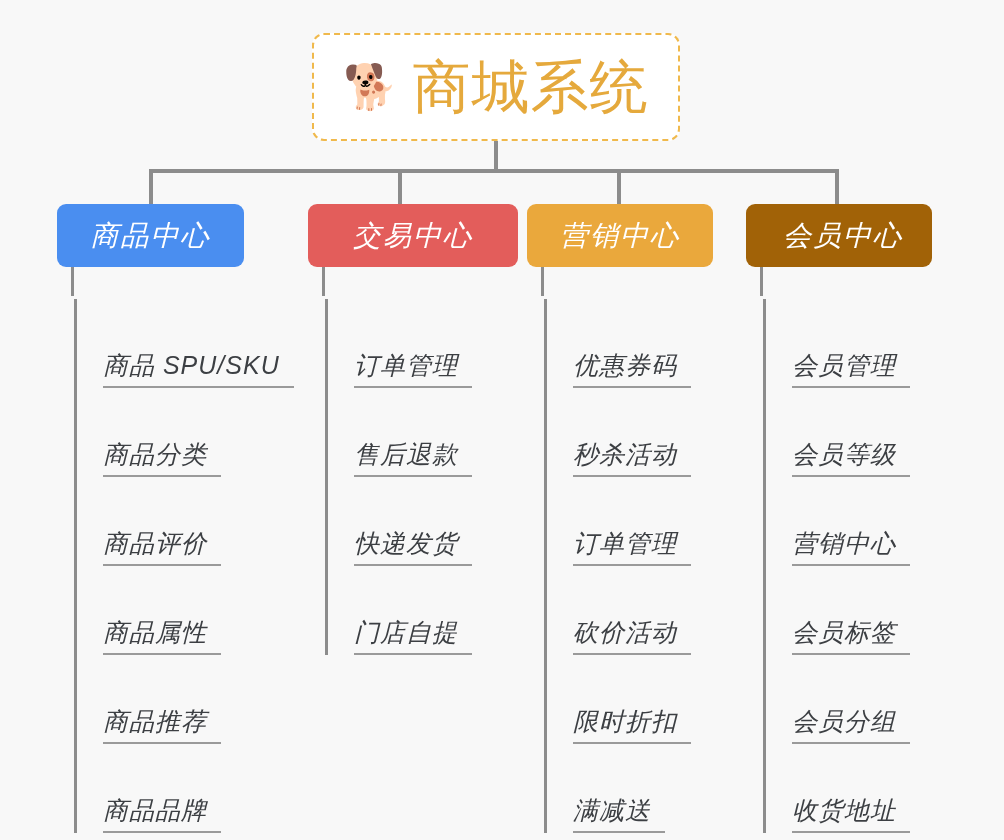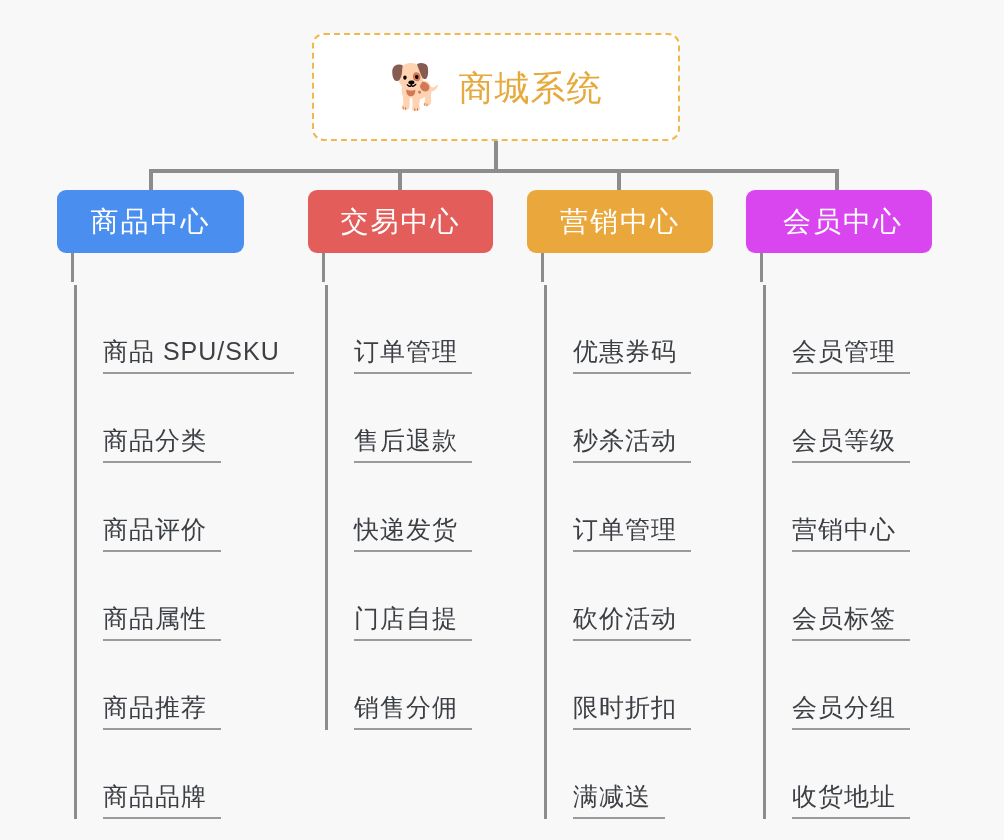--- a/index.html
+++ b/index.html
@@ -34,21 +34,21 @@
     align-items: center;
     justify-content: center;
     gap: 14px;
   }
   .root-emoji {
     font-size: 44px;
     line-height: 1;
     display: block;
   }
   .root-title {
-    font-size: 35px;
+    font-size: 58px;
     line-height: 1;
     color: #e5a93c;
     letter-spacing: 1px;
     white-space: nowrap;
   }
 
   
   .conn {
     position: absolute;
     background: #8c8c8c;
@@ -71,44 +71,45 @@
     height: 38px;
   }
   .conn-drop-1 { left: 149px; }
   .conn-drop-2 { left: 398px; }
   .conn-drop-3 { left: 617px; }
   .conn-drop-4 { left: 835px; }
 
   
   .column {
     position: absolute;
-    top: 190px;
+    top: 204px;
+    font-style: italic;
   }
   .col-1 { left: 57px;  }
   .col-2 { left: 308px; }
   .col-3 { left: 527px; border-radius: 20px; }
   .col-4 { left: 746px; }
 
   .cat-header {
     box-sizing: border-box;
     height: 63px;
     border-radius: 9px;
     display: flex;
     align-items: center;
     justify-content: center;
     color: #ffffff;
     font-size: 28px;
     letter-spacing: 2px;
     white-space: nowrap;
   }
   .col-1 .cat-header { width: 187px; background: #4a8ef0; }
-  .col-2 .cat-header { width: 185px; background: #e35d5b; }
+  .col-2 .cat-header { width: 210px; background: #e35d5b; }
   .col-3 .cat-header { width: 186px; background: #eaa party; }
   .col-3 .cat-header { width: 186px; background: #eaa83c; }
-  .col-4 .cat-header { width: 186px; background: #d946ef; padding-left: 8px; }
+  .col-4 .cat-header { width: 186px; background: #a16207; padding-left: 8px; }
 
   
   .cat-stem {
     position: absolute;
     top: 63px;
     left: 14px;
     width: 3px;
     height: 29px;
     background: #8c8c8c;
   }
@@ -196,23 +197,20 @@
         </li>
       <li class="leaf-item">
           <span class="leaf-label">售后退款</span>
         </li>
       <li class="leaf-item">
           <span class="leaf-label">快递发货</span>
         </li>
       <li class="leaf-item">
           <span class="leaf-label">门店自提</span>
         </li>
-      <li class="leaf-item">
-          <span class="leaf-label">销售分佣</span>
-        </li>
     </ul>
   </div>
 
   <div class="column col-3">
     <div class="cat-header">
       <span>营销中心</span>
     </div>
     <div class="cat-stem"></div>
     <ul class="leaf-list">
       <li class="leaf-item">

